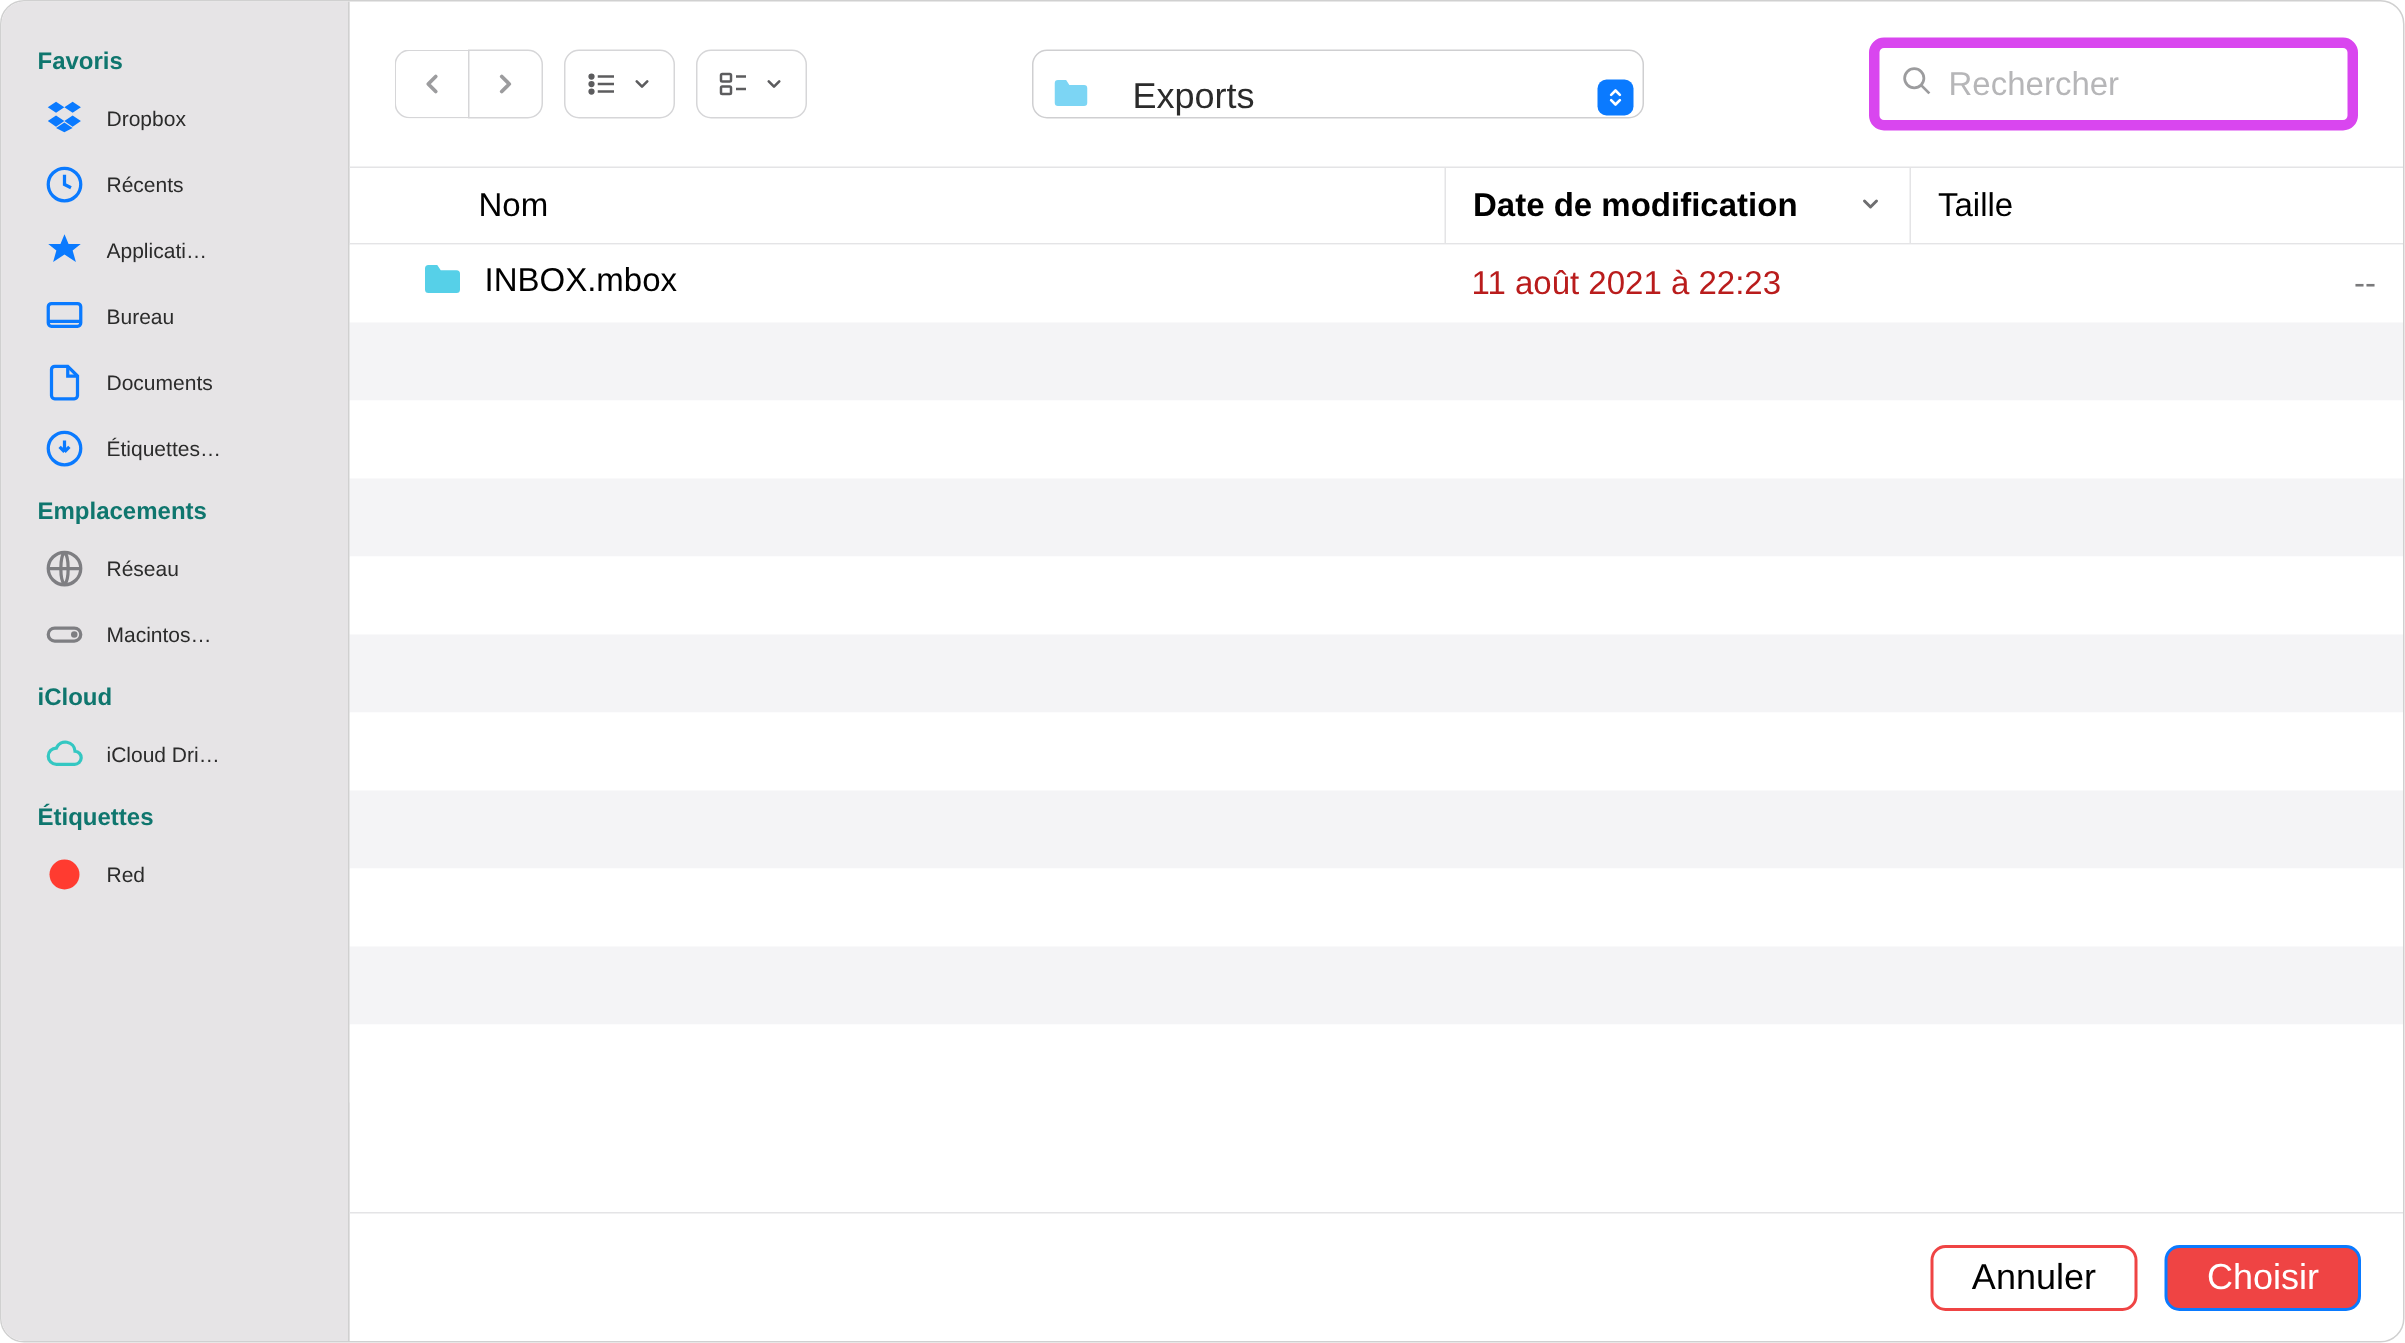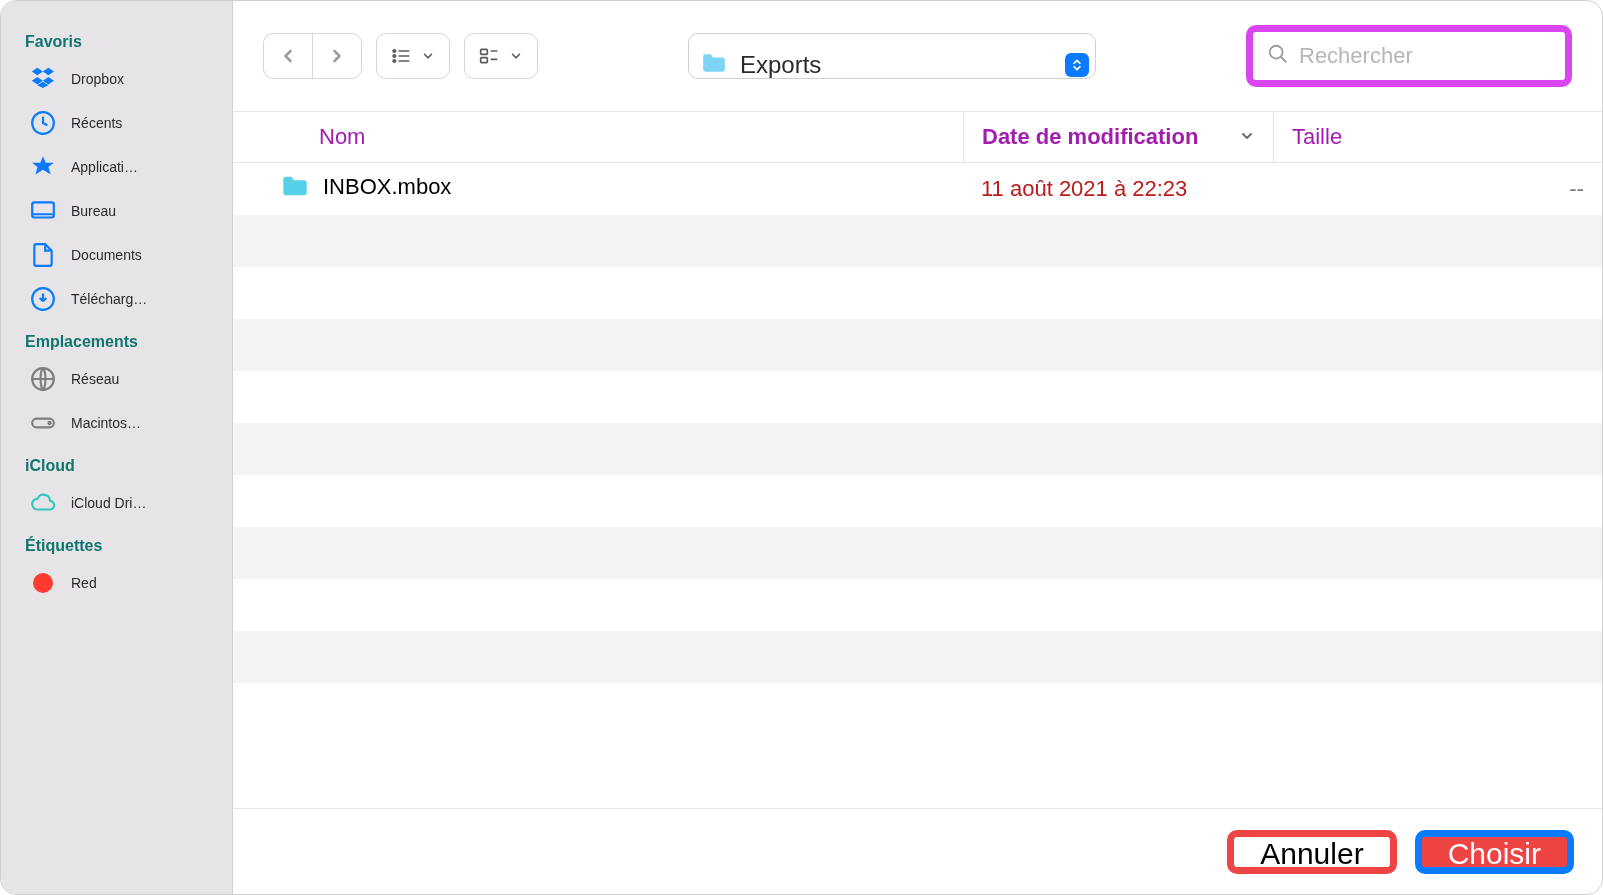--- a/index.html
+++ b/index.html
@@ -90,21 +90,21 @@
 .location-popup {
   margin: 0 auto;
   width: 408px;
   height: 46px;
   background: #fff;
   border: 1px solid #cfcfd1;
   border-radius: 10px;
   display: flex;
   align-items: center;
   padding: 17px 6px 0 12px;
-  gap: 13px;
+  gap: 28px;
   cursor: pointer;
 }
 .location-popup .folder-icon svg { width: 26px; height: 22px; }
 .location-popup .loc-label {
   font-size: 24px;
   font-weight: 500;
   color: #2b2b2b;
   flex: 1;
 }
 .location-popup .updown {
@@ -136,21 +136,21 @@
 .search input::placeholder { color: #b6b6b8; }
 
 
 .list-header {
   display: flex;
   height: 52px;
   border-top: 1px solid #e4e4e6;
   border-bottom: 1px solid #e4e4e6;
   align-items: stretch;
   font-size: 22px;
-  color: #a21caf;
+  color: #000000;
 }
 .col { display: flex; align-items: center; padding: 0 18px; }
 .col.name { width: 730px; padding-left: 86px; }
 .col.date { width: 310px; font-weight: 700; border-left: 1px solid #e4e4e6; justify-content: space-between; }
 .col.size { flex: 1; border-left: 1px solid #e4e4e6; }
 .sort-indicator { margin-left: 10px; }
 
 
 .rows { flex: 1; overflow: auto; }
 .row {
@@ -173,23 +173,23 @@
   display: flex;
   align-items: center;
   justify-content: flex-end;
   padding: 0 28px;
   gap: 18px;
 }
 .btn {
   height: 44px;
   padding: 0 26px;
   border-radius: 10px;
-  font-size: 30px;
+  font-size: 24px;
   cursor: pointer;
-  border: 7px solid #ef4444;
+  border: 2px solid #ef4444;
   background: #fff;
 }
 .btn.primary {
   background: #ef4444;
   border-color: #0a7aff;
   color: #fff;
   font-weight: 500;
 }
 </style>
 </head>
@@ -241,21 +241,21 @@
     </span>
     <span class="label">Documents</span>
   </div>
   <div class="sidebar-item">
     <span class="icon">
       <svg viewBox="0 0 24 24" fill="none" stroke="#0a7aff" stroke-width="2">
           <circle cx="12" cy="12" r="10"></circle>
           <path d="M12 7v7m0 0l-3-3m3 3l3-3"></path>
         </svg>
     </span>
-    <span class="label">Télécharg…</span>
+    <span class="label">Étiquettes…</span>
   </div>
 
   <div class="section-header">Emplacements</div>
   <div class="sidebar-item">
     <span class="icon">
       <svg viewBox="0 0 24 24" fill="none" stroke="#7e7e82" stroke-width="2">
           <circle cx="12" cy="12" r="10"></circle>
           <path d="M2 12h20M12 2c3 3 3 17 0 20M12 2c-3 3-3 17 0 20"></path>
         </svg>
     </span>

